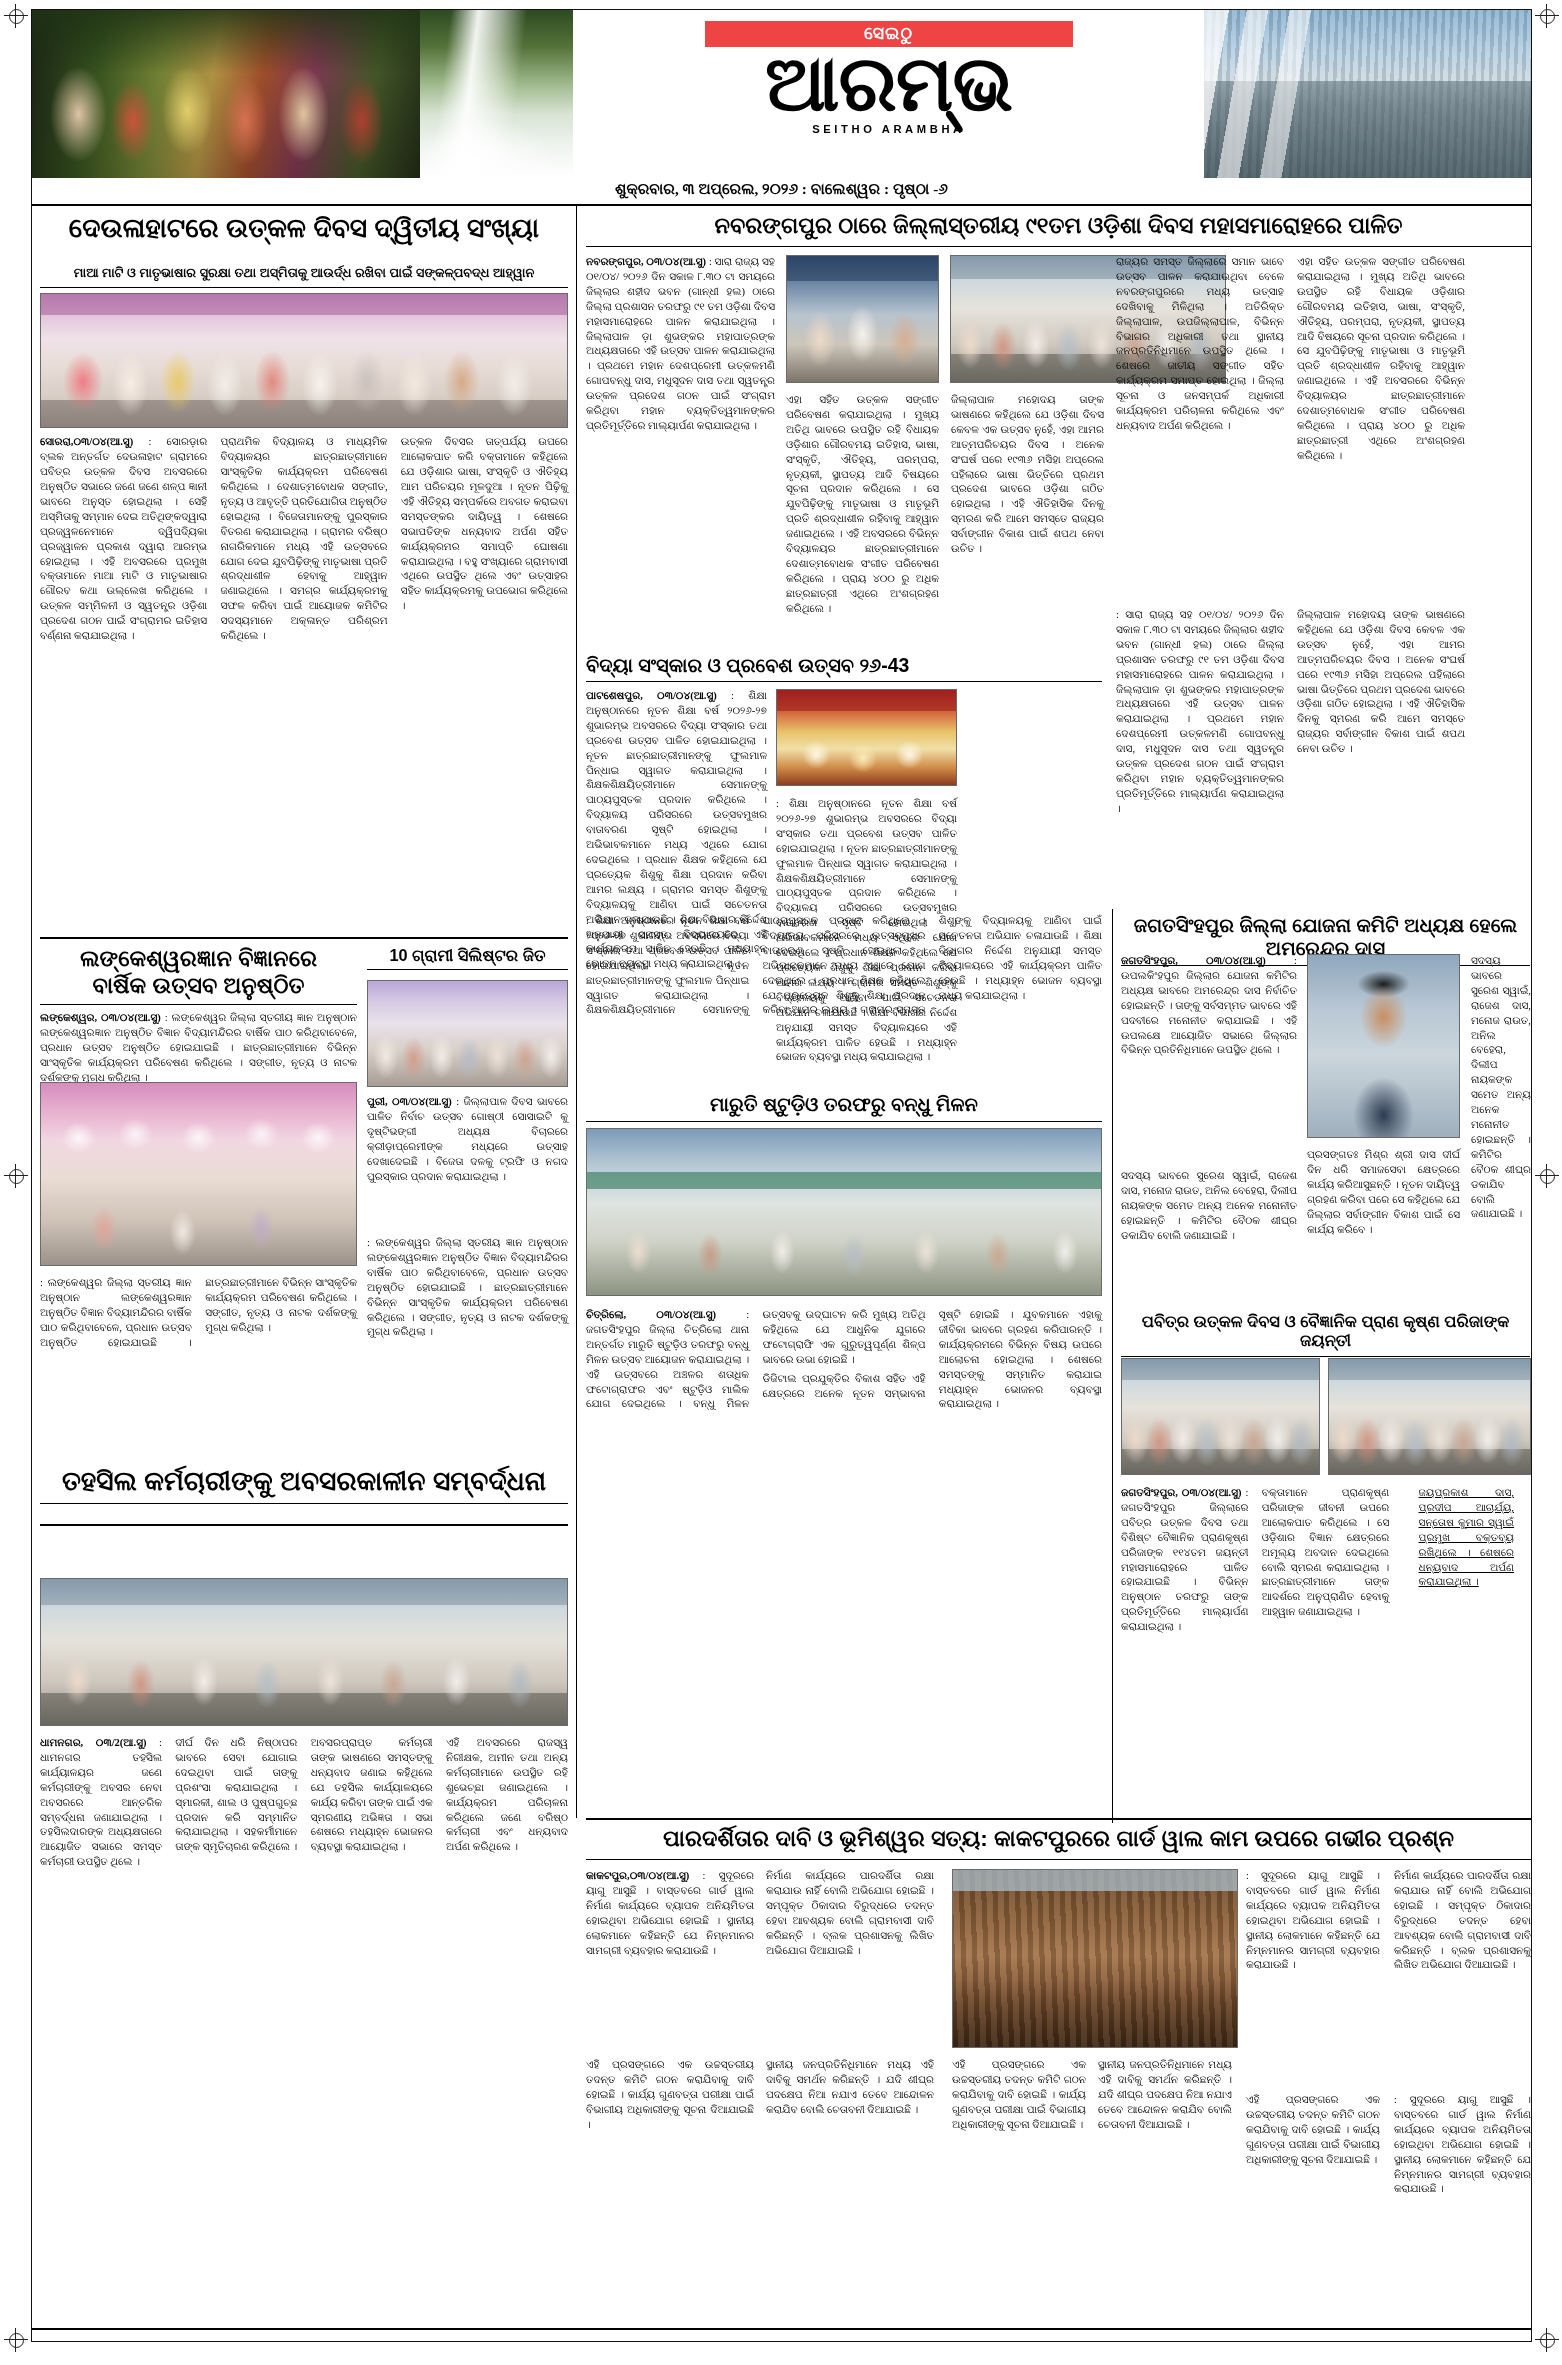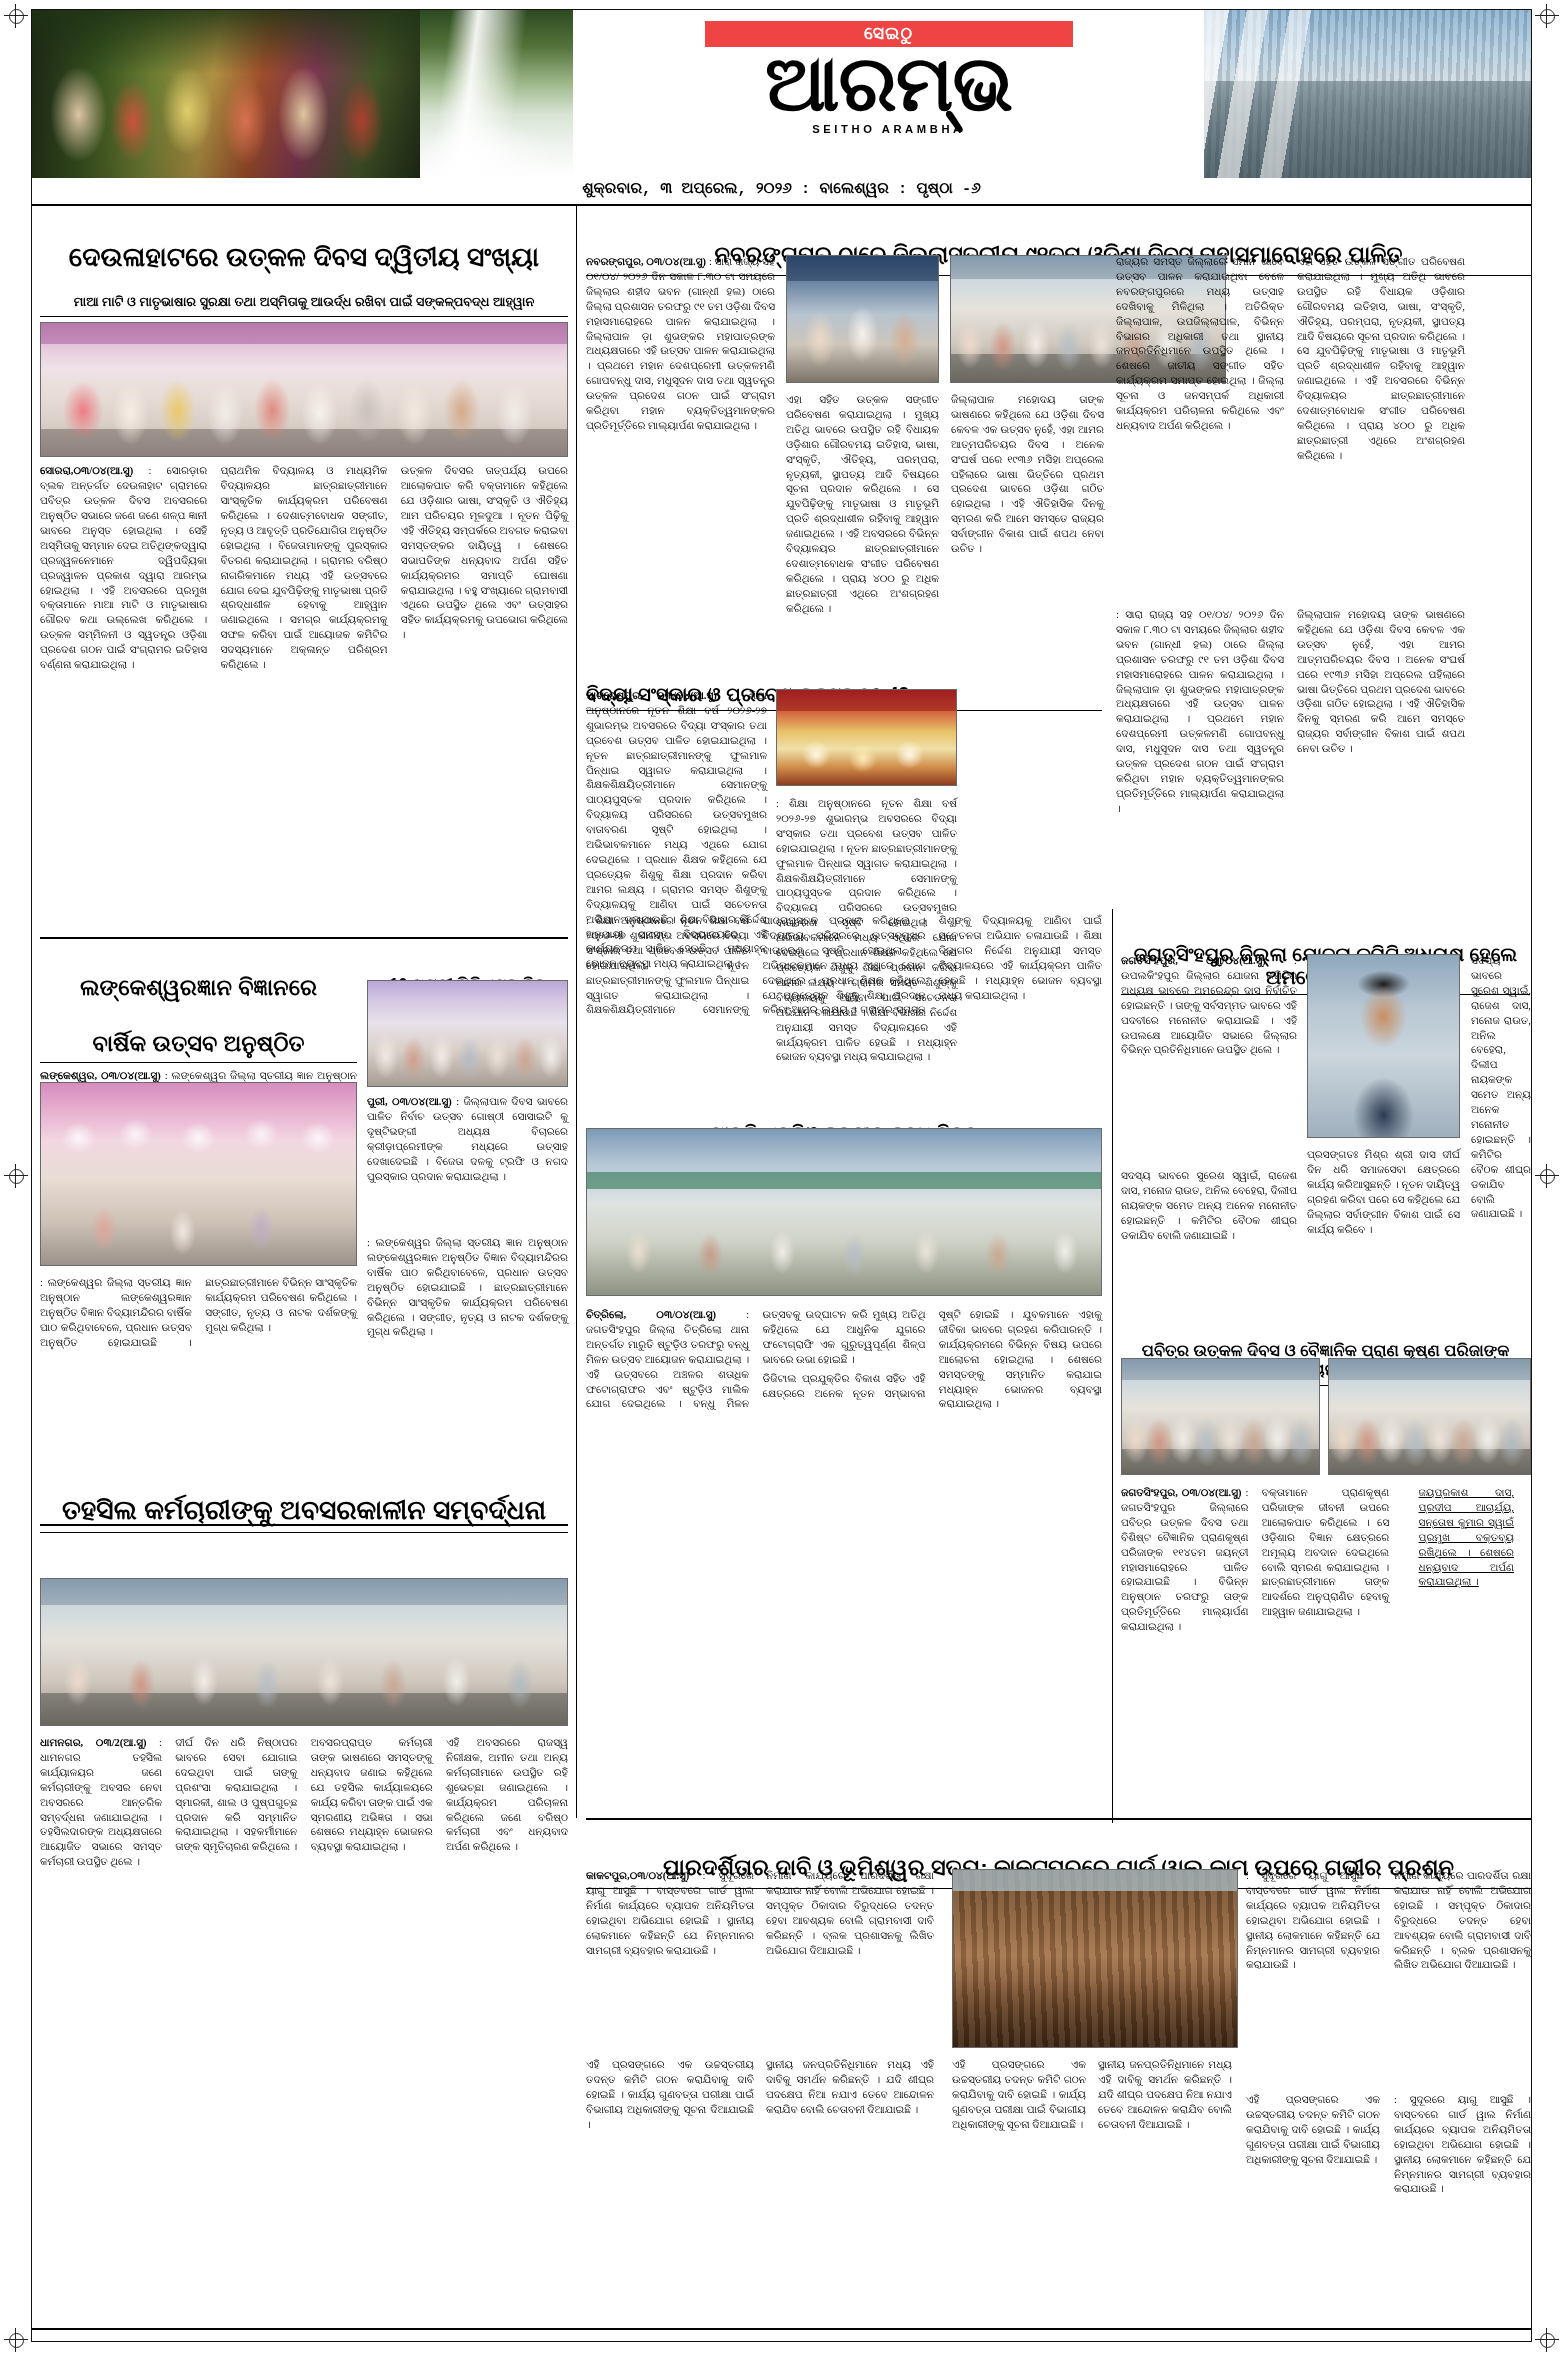--- a/index.html
+++ b/index.html
@@ -37,27 +37,27 @@
      background:
       linear-gradient(100deg, rgba(255,255,255,.75) 0 7%, rgba(0,0,0,0) 7% 12%, rgba(255,255,255,.6) 12% 18%, rgba(0,0,0,0) 18% 24%, rgba(255,255,255,.55) 24% 30%, rgba(0,0,0,0) 30% 100%),
       linear-gradient(180deg, rgba(140,180,210,0) 0 42%, rgba(90,110,120,.55) 42% 100%),
       repeating-linear-gradient(92deg, rgba(0,0,0,.12) 0 3.6px, rgba(255,255,255,.08) 3.6px 8.2px);}
 
   .logo-wrap { position:absolute; left:50%; top:11.2px; transform:translateX(-50%); text-align:center; width:368px; }
   .logo-bar { background:#ef4444; color:#fff; font-size:17.4px; line-height:1.25; letter-spacing:1px; padding:1.5px 0 2.6px; font-family:"Liberation Sans", sans-serif; font-weight:bold; }
   .logo-main { font-family:"Liberation Serif", serif; font-weight:bold; font-size:77px; line-height:0.96; letter-spacing:-1px; margin-top:1px; }
   .logo-sub { font-family:"Liberation Sans", sans-serif; font-size:11.2px; letter-spacing:3.6px; font-weight:bold; margin-top:1px; }
 
-  .dateline { position:absolute; left:32px; top:180px; width:1499px; text-align:center; font-size:15.3px; font-weight:bold; font-family:Liberation Mono, monospace; }
+  .dateline { position:absolute; left:32px; top:180px; width:1499px; text-align:center; font-size:15.3px; font-weight:bold; font-family:Liberation Serif, serif; }
   .rule-thick { position:absolute; left:32px; width:1499px; height:2px; background:#000; }
   .rule-thin  { position:absolute; height:1px; background:#000; }
   .vline { position:absolute; width:1px; background:#000; }
 
   
-  .hl { font-family:"Liberation Sans", sans-serif; font-weight:bold; text-align:center; line-height:1.18;margin-top:29px; }
+  .hl { font-family:"Liberation Sans", sans-serif; font-weight:bold; text-align:center; line-height:1.18; }
   .hl-xl { font-size:26.6px; }
   .hl-lg { font-size:22.5px; }
   .hl-md { font-size:19.4px; }
   .hl-sm { font-size:16.3px; }
   .sub  { font-family:"Liberation Sans", sans-serif; font-weight:bold; font-size:12.8px; text-align:center; line-height:1.3; }
 
   .body { font-family:"Liberation Serif", serif; font-size:10.5px; line-height:1.42; text-align:justify; hyphens:none; }
   .cols2 { column-count:2; column-gap:13.3px; column-rule:0; }
   .cols3 { column-count:3; column-gap:13.3px; }
   .cols4 { column-count:4; column-gap:13.3px; }

